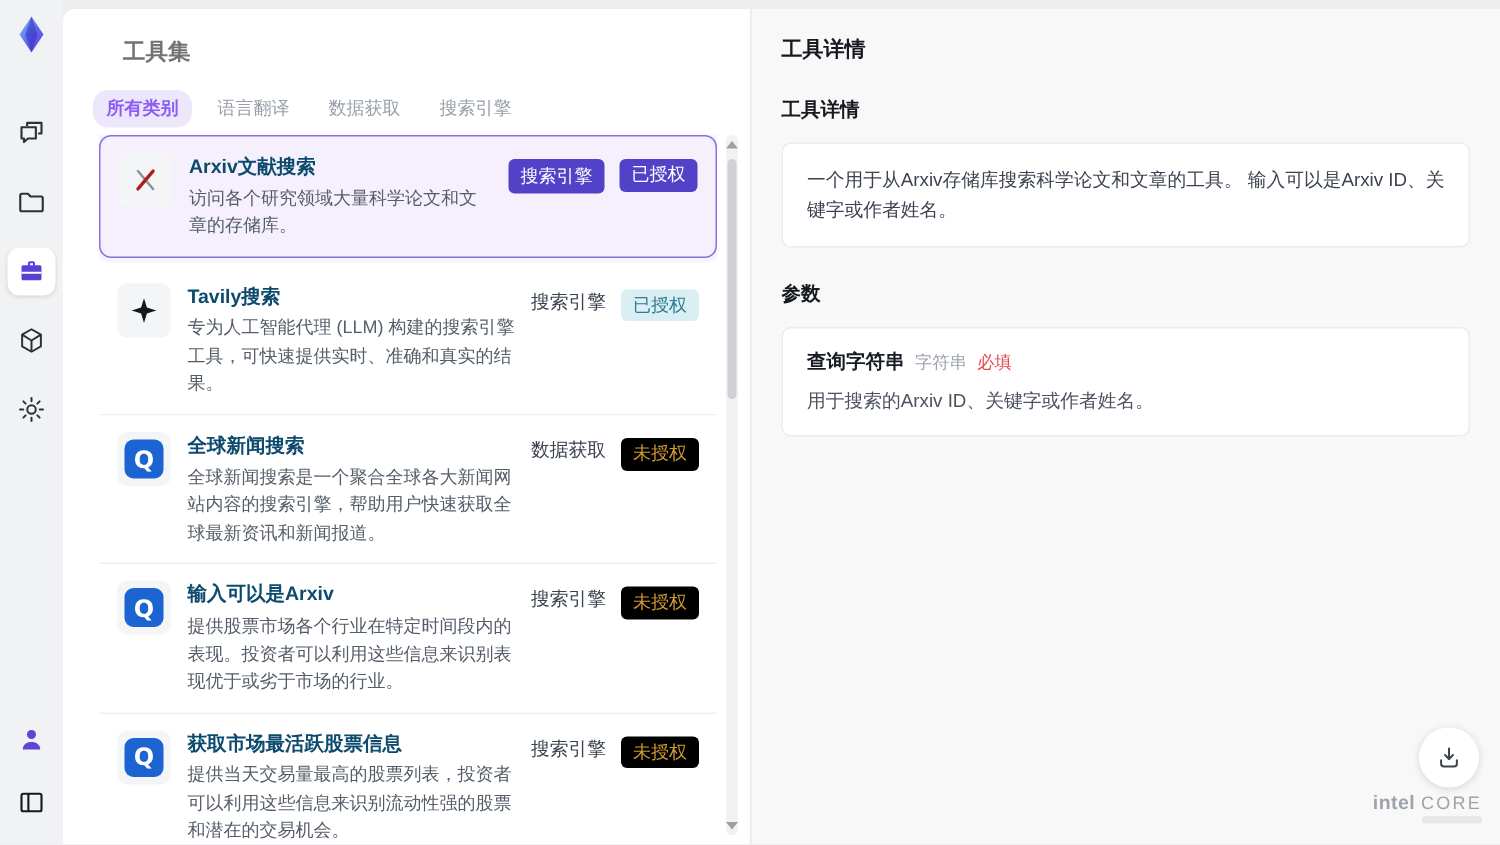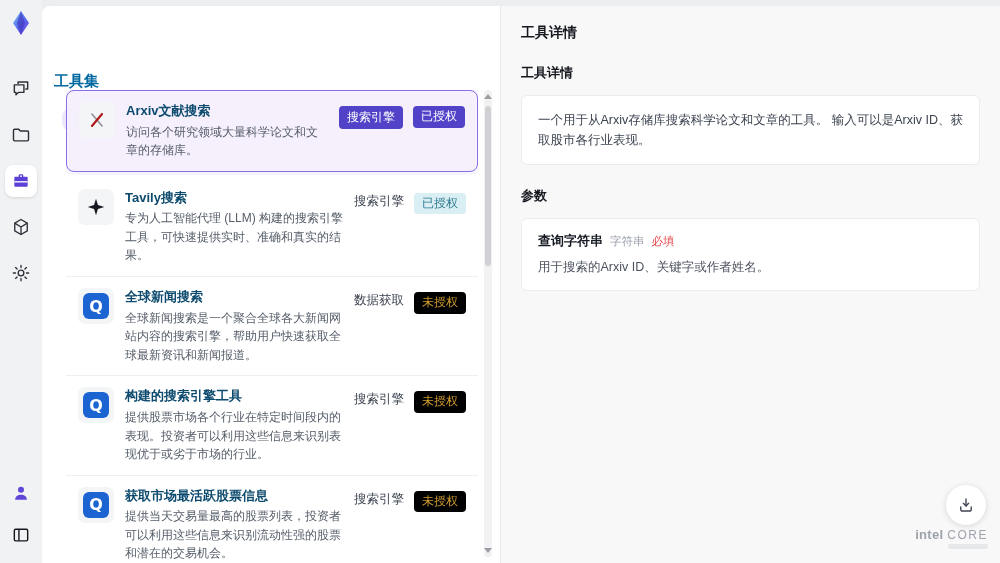--- a/index.html
+++ b/index.html
@@ -28,21 +28,21 @@
   .rail-bottom { margin-top:auto; margin-bottom:12px; display:flex; flex-direction:column; gap:10px; align-items:center; }
   
   .list-panel {
     position:absolute; left:42px; top:6px; width:458px; bottom:0;
     background:#ffffff; border-top-left-radius:8px;
   }
   .detail-panel {
     position:absolute; left:500px; top:6px; right:0; bottom:0;
     background:#f8f8f9; border-left:1px solid #e8e9ec; padding:18px 20px;
   }
-  .page-title { font-size:15px; font-weight:bold; color:#0369a1; padding:19px 0 0 12px;margin-top:47px; }
+  .page-title { font-size:15px; font-weight:bold; color:#737373; padding:19px 0 0 40px; }
   
   .tabs { display:flex; gap:8px; align-items:center; margin:16px 0 0 20px; }
   .tab {
     font-size:12px; color:#9aa0ab; padding:4px 9px; border-radius:4px; cursor:pointer; white-space:nowrap;
   }
   .tab.active { color:#8b5cf6; background:#ece7fa; font-weight:bold;border-radius:10px; }
   
   .tool-list { position:absolute; left:24px; right:22px; top:84px; bottom:4px; overflow:hidden; }
   .tool-card {
     display:flex; gap:11px; padding:11px 12px 11px 12px; background:#fff;
@@ -228,21 +228,21 @@
         <span class="cat-text">数据获取</span>
         <span class="badge amber">未授权</span>
       </div>
     </div>
 
     <div class="tool-card">
       <div class="tool-ico">
         <div class="qbox">Q</div>
       </div>
       <div class="tool-body">
-        <div class="tool-name">构建的搜索引擎工具</div>
+        <div class="tool-name">输入可以是Arxiv</div>
         <div class="tool-desc">提供股票市场各个行业在特定时间段内的表现。投资者可以利用这些信息来识别表现优于或劣于市场的行业。</div>
       </div>
       <div class="tool-side">
         <span class="cat-text">搜索引擎</span>
         <span class="badge amber">未授权</span>
       </div>
     </div>
 
     <div class="tool-card">
       <div class="tool-ico">
@@ -264,21 +264,21 @@
     <div class="scroll-arrow up"></div>
     <div class="scroll-thumb"></div>
     <div class="scroll-arrow down"></div>
   </div>
 </div>
 
 <div class="detail-panel">
   <div class="detail-title">工具详情</div>
 
   <div class="section-h">工具详情</div>
-  <div class="info-box">一个用于从Arxiv存储库搜索科学论文和文章的工具。 输入可以是Arxiv ID、获取股市各行业表现。</div>
+  <div class="info-box">一个用于从Arxiv存储库搜索科学论文和文章的工具。 输入可以是Arxiv ID、关键字或作者姓名。</div>
 
   <div class="section-h">参数</div>
   <div class="param-box">
     <div class="param-head">
       <span class="param-name">查询字符串</span>
       <span class="param-type">字符串</span>
       <span class="param-req">必填</span>
     </div>
     <div class="param-desc">用于搜索的Arxiv ID、关键字或作者姓名。</div>
   </div>

